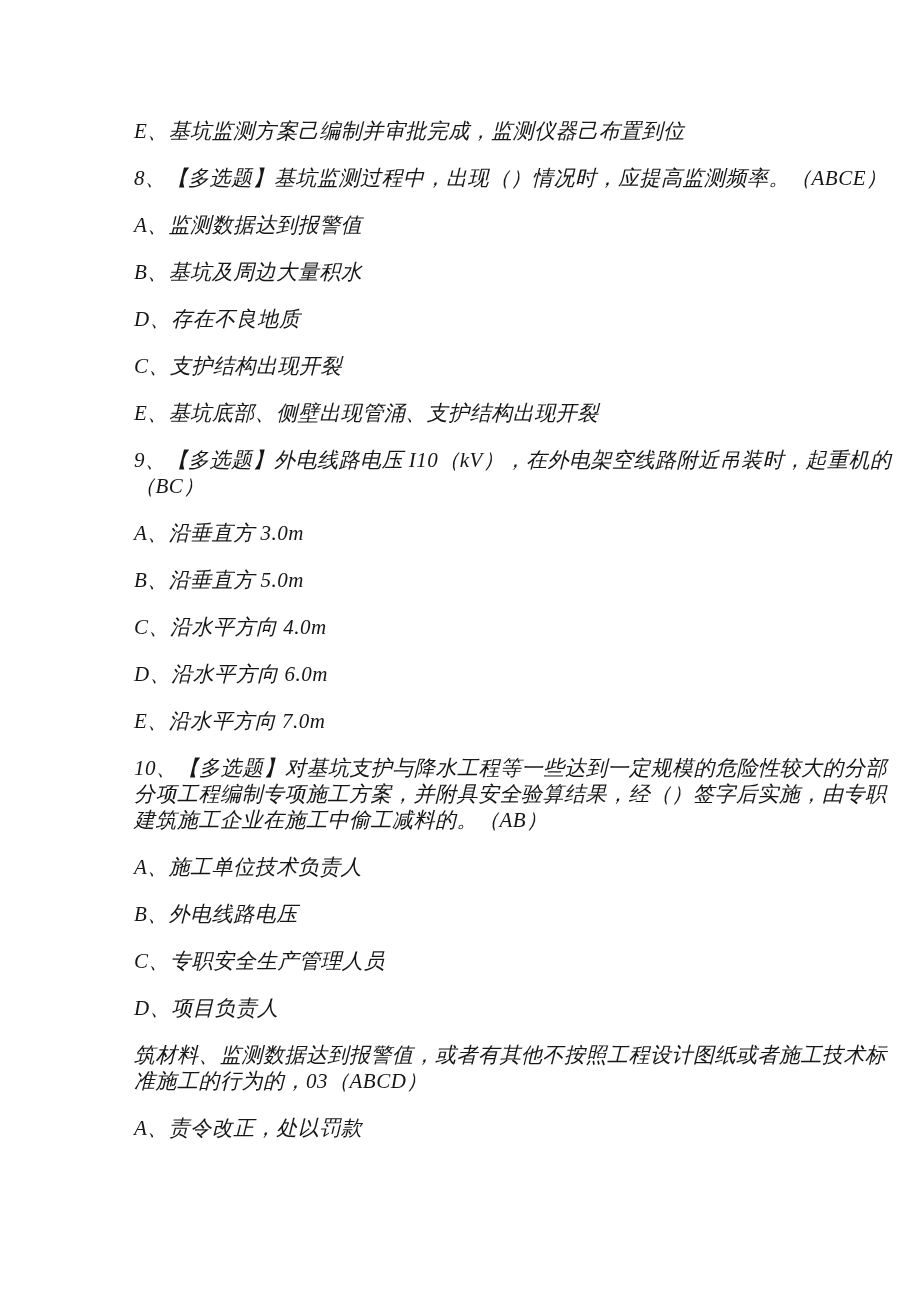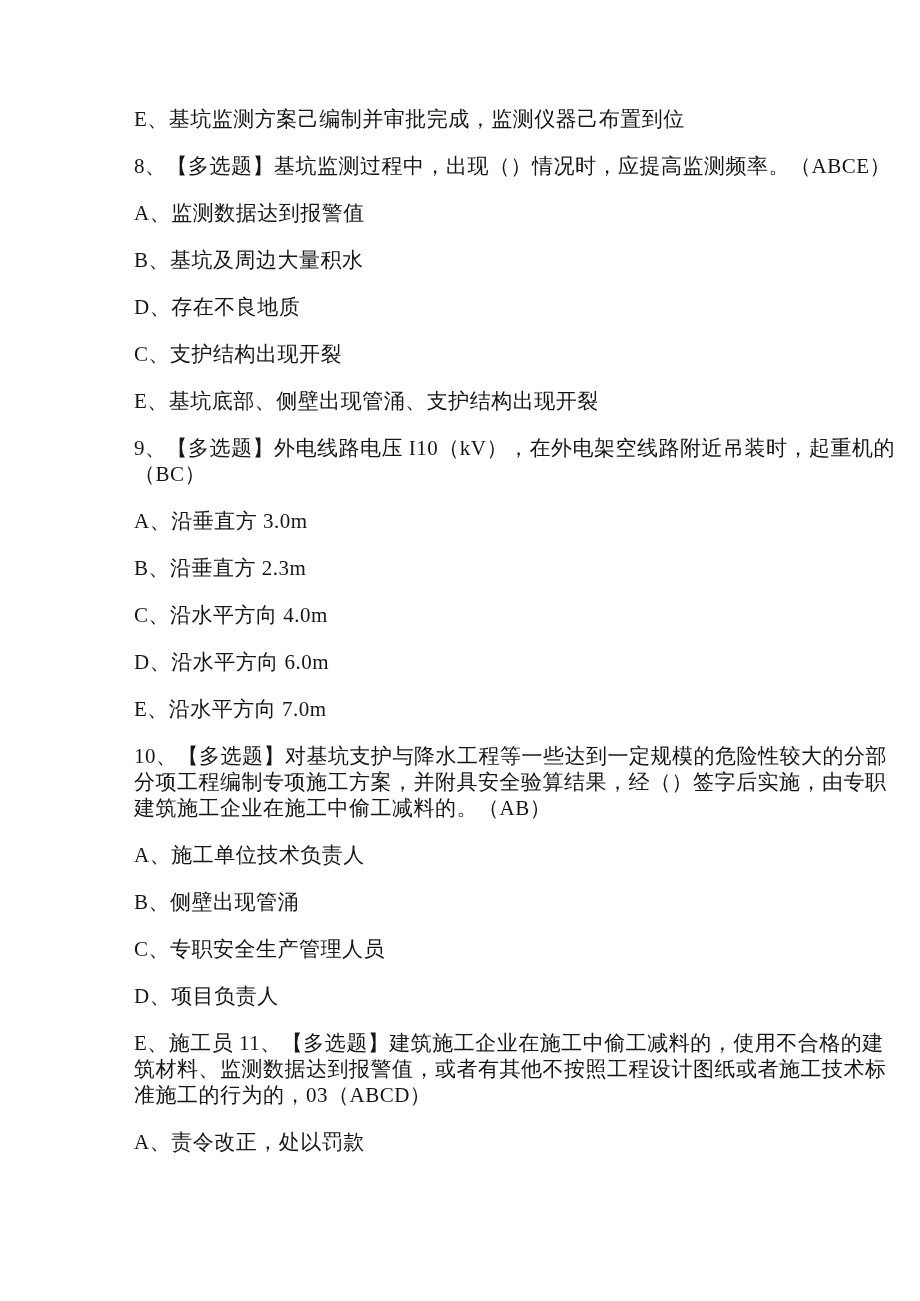--- a/index.html
+++ b/index.html
@@ -11,21 +11,22 @@
     width: 920px;
     height: 1301px;
     overflow: hidden;
   }
   .doc {
     box-sizing: border-box;
     width: 920px;
     padding: 106px 126px 0 134px;
   }
   .para {
-    margin: 0 0 21px 0;
+    margin: 12px 0 21px 0;
+    font-style: italic;
   }
   .line {
     font-family: "Liberation Serif", "DejaVu Serif", serif;
     font-size: 21px;
     line-height: 26px;
     color: #161616;
     letter-spacing: 0.5px;
     white-space: nowrap;
   }
 </style>
@@ -65,21 +66,21 @@
   <div class="para">
     <div class="line">9、【多选题】外电线路电压 I10（kV），在外电架空线路附近吊装时，起重机的</div>
     <div class="line">（BC）</div>
   </div>
 
   <div class="para">
     <div class="line">A、沿垂直方 3.0m</div>
   </div>
 
   <div class="para">
-    <div class="line">B、沿垂直方 2.3m</div>
+    <div class="line">B、沿垂直方 5.0m</div>
   </div>
 
   <div class="para">
     <div class="line">C、沿水平方向 4.0m</div>
   </div>
 
   <div class="para">
     <div class="line">D、沿水平方向 6.0m</div>
   </div>
 
@@ -91,33 +92,32 @@
     <div class="line">10、【多选题】对基坑支护与降水工程等一些达到一定规模的危险性较大的分部</div>
     <div class="line">分项工程编制专项施工方案，并附具安全验算结果，经（）签字后实施，由专职</div>
     <div class="line">建筑施工企业在施工中偷工减料的。（AB）</div>
   </div>
 
   <div class="para">
     <div class="line">A、施工单位技术负责人</div>
   </div>
 
   <div class="para">
-    <div class="line">B、侧壁出现管涌</div>
+    <div class="line">B、外电线路电压</div>
   </div>
 
   <div class="para">
     <div class="line">C、专职安全生产管理人员</div>
   </div>
 
   <div class="para">
     <div class="line">D、项目负责人</div>
   </div>
 
   <div class="para">
-    <div class="line">E、施工员 11、【多选题】建筑施工企业在施工中偷工减料的，使用不合格的建</div>
     <div class="line">筑材料、监测数据达到报警值，或者有其他不按照工程设计图纸或者施工技术标</div>
     <div class="line">准施工的行为的，03（ABCD）</div>
   </div>
 
   <div class="para">
     <div class="line">A、责令改正，处以罚款</div>
   </div>
 
 </div>
 

